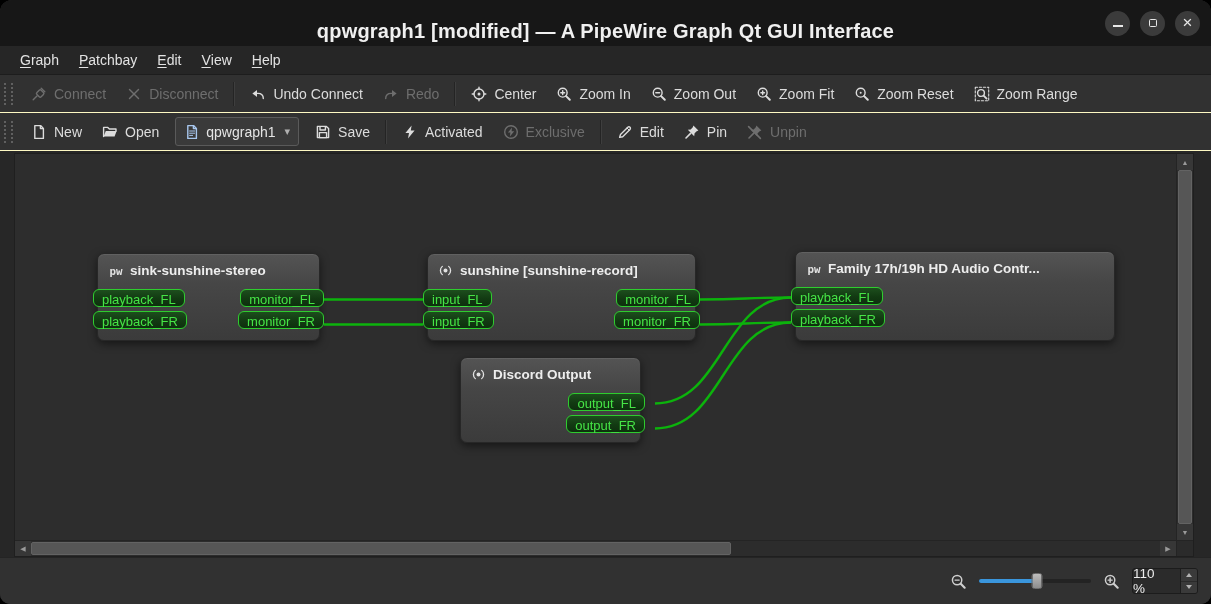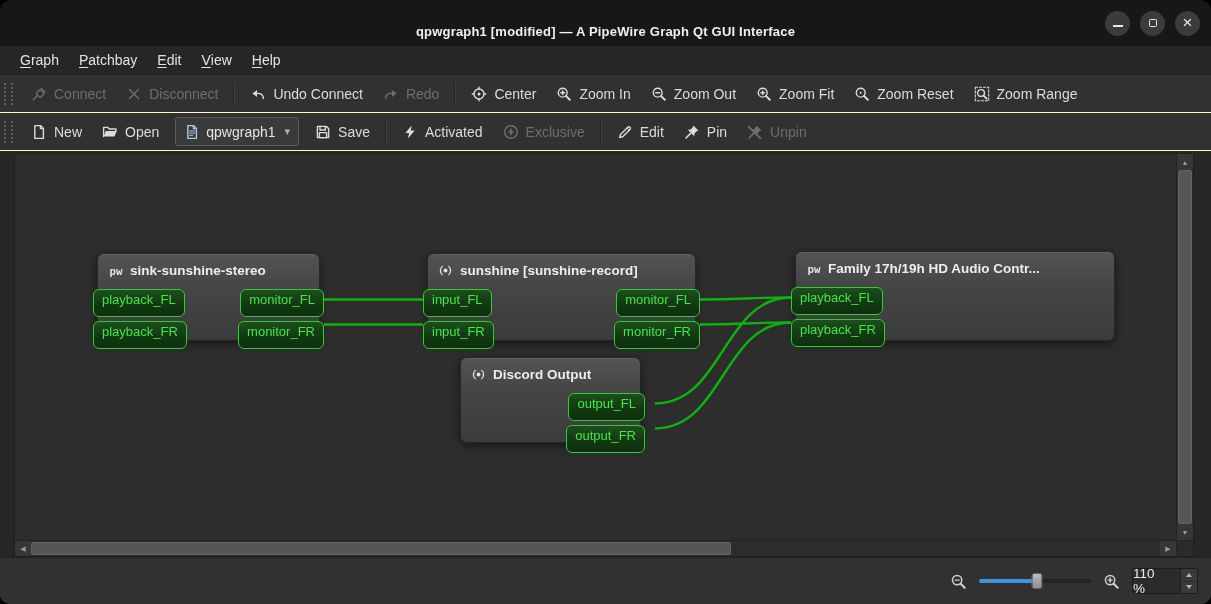--- a/index.html
+++ b/index.html
@@ -2,21 +2,21 @@
 <html style="--port-border: #2ecc2e; --port-text: #46e446; --slider-accent: #3a96dd; --wire: #0cb30c;"><head>
 <meta charset="utf-8">
 <style>
   html,body{margin:0;padding:0;background:#000;}
   body{font-family:"Liberation Sans","DejaVu Sans",sans-serif;width:1211px;height:604px;overflow:hidden;}
 
   .window{width:1211px;height:604px;background:#2d2d2d;border-radius:12px 12px 10px 10px;overflow:hidden;display:flex;flex-direction:column;}
 
   
   .titlebar{flex:0 0 46px;background:#171717;position:relative;display:flex;align-items:center;justify-content:center;}
-  .title{color:#f0f0f0;font-size:13px;font-weight:bold;letter-spacing:.2px;margin-top:16px;}
+  .title{color:#f0f0f0;font-size:20px;font-weight:bold;letter-spacing:.2px;margin-top:16px;}
   .window-controls{position:absolute;right:11px;top:0;height:100%;display:flex;align-items:center;gap:10px;}
   .winbtn{width:25px;height:25px;border-radius:50%;background:#3b3b3b;display:flex;align-items:center;justify-content:center;color:#e8e8e8;}
   .sym-min{width:10px;height:2px;background:currentColor;display:block;margin-top:6px;}
   .sym-max{width:8px;height:8px;border:1.4px solid currentColor;border-radius:1.5px;display:block;box-sizing:border-box;}
   .sym-close{font-size:17px;line-height:1;margin-top:-2px;}
 
   
   .menubar{flex:0 0 29px;background:#262626;display:flex;align-items:stretch;padding-left:10px;border-bottom:1px solid #1d1d1d;box-sizing:border-box;}
   .menu-item{display:flex;align-items:center;padding:0 10px;color:#e2e2e2;font-size:14px;}
   .menu-item u{text-decoration:underline;text-underline-offset:2px;}
@@ -52,21 +52,21 @@
   .sb-thumb.h{top:1px;bottom:1px;}
 
   
   .node{position:absolute;z-index:1;background:linear-gradient(180deg,#545454 0%,#464646 35%,#3b3b3b 100%);border:1px solid #272727;border-radius:7px;box-shadow:0 3px 8px rgba(0,0,0,.5),inset 0 1px 0 rgba(255,255,255,.08);box-sizing:border-box;}
   .node-header{display:flex;align-items:center;gap:7px;padding:9px 10px 4px;color:#ededed;font-weight:bold;font-size:13.5px;white-space:nowrap;overflow:hidden;}
   .node-header .nicon{color:#e2e2e2;}
   .node-ports{display:flex;justify-content:space-between;margin-top:7px;}
   .pcol{display:flex;flex-direction:column;gap:4px;}
   .pcol.left{align-items:flex-start;margin-left:-5px;}
   .pcol.right{align-items:flex-end;margin-right:-5px;flex:1;}
-  .port{height:28px;line-height:19px;box-sizing:border-box;padding:0 8px;border:1px solid var(--port-border,#2ecc2e);border-radius:6px;background:linear-gradient(180deg,#1d4e1d,#123a12 55%,#0e2f0e);color:var(--port-text,#46e446);font-size:13px;white-space:nowrap;}
+  .port{height:18px;line-height:19px;box-sizing:border-box;padding:0 8px;border:1px solid var(--port-border,#2ecc2e);border-radius:6px;background:linear-gradient(180deg,#1d4e1d,#123a12 55%,#0e2f0e);color:var(--port-text,#46e446);font-size:13px;white-space:nowrap;}
 
   
   .statusbar{flex:0 0 47px;background:#313131;border-top:1px solid #242424;box-sizing:border-box;display:flex;align-items:center;justify-content:flex-end;padding:0 13px;gap:12px;}
   .zicon{color:#cfcfcf;}
   .slider{position:relative;width:112px;height:18px;}
   .slider-track{position:absolute;left:0;right:0;top:7px;height:4px;background:#232323;border-radius:2px;}
   .slider-fill{position:absolute;left:0;top:7px;height:4px;background:var(--slider-accent,#3a96dd);border-radius:2px;}
   .slider-handle{position:absolute;top:1px;width:11px;height:16px;background:linear-gradient(#bcbcbc,#8e8e8e);border:1px solid #6d6d6d;border-radius:3px;transform:translateX(-50%);box-sizing:border-box;}
   .spinbox{display:flex;align-items:stretch;width:66px;height:26px;background:#2b2b2b;border:1px solid #1c1c1c;border-radius:3px;overflow:hidden;box-sizing:border-box;}
   .spin-value{flex:1;display:flex;align-items:center;justify-content:flex-end;padding-right:22px;color:#ececec;font-size:13.5px;}

